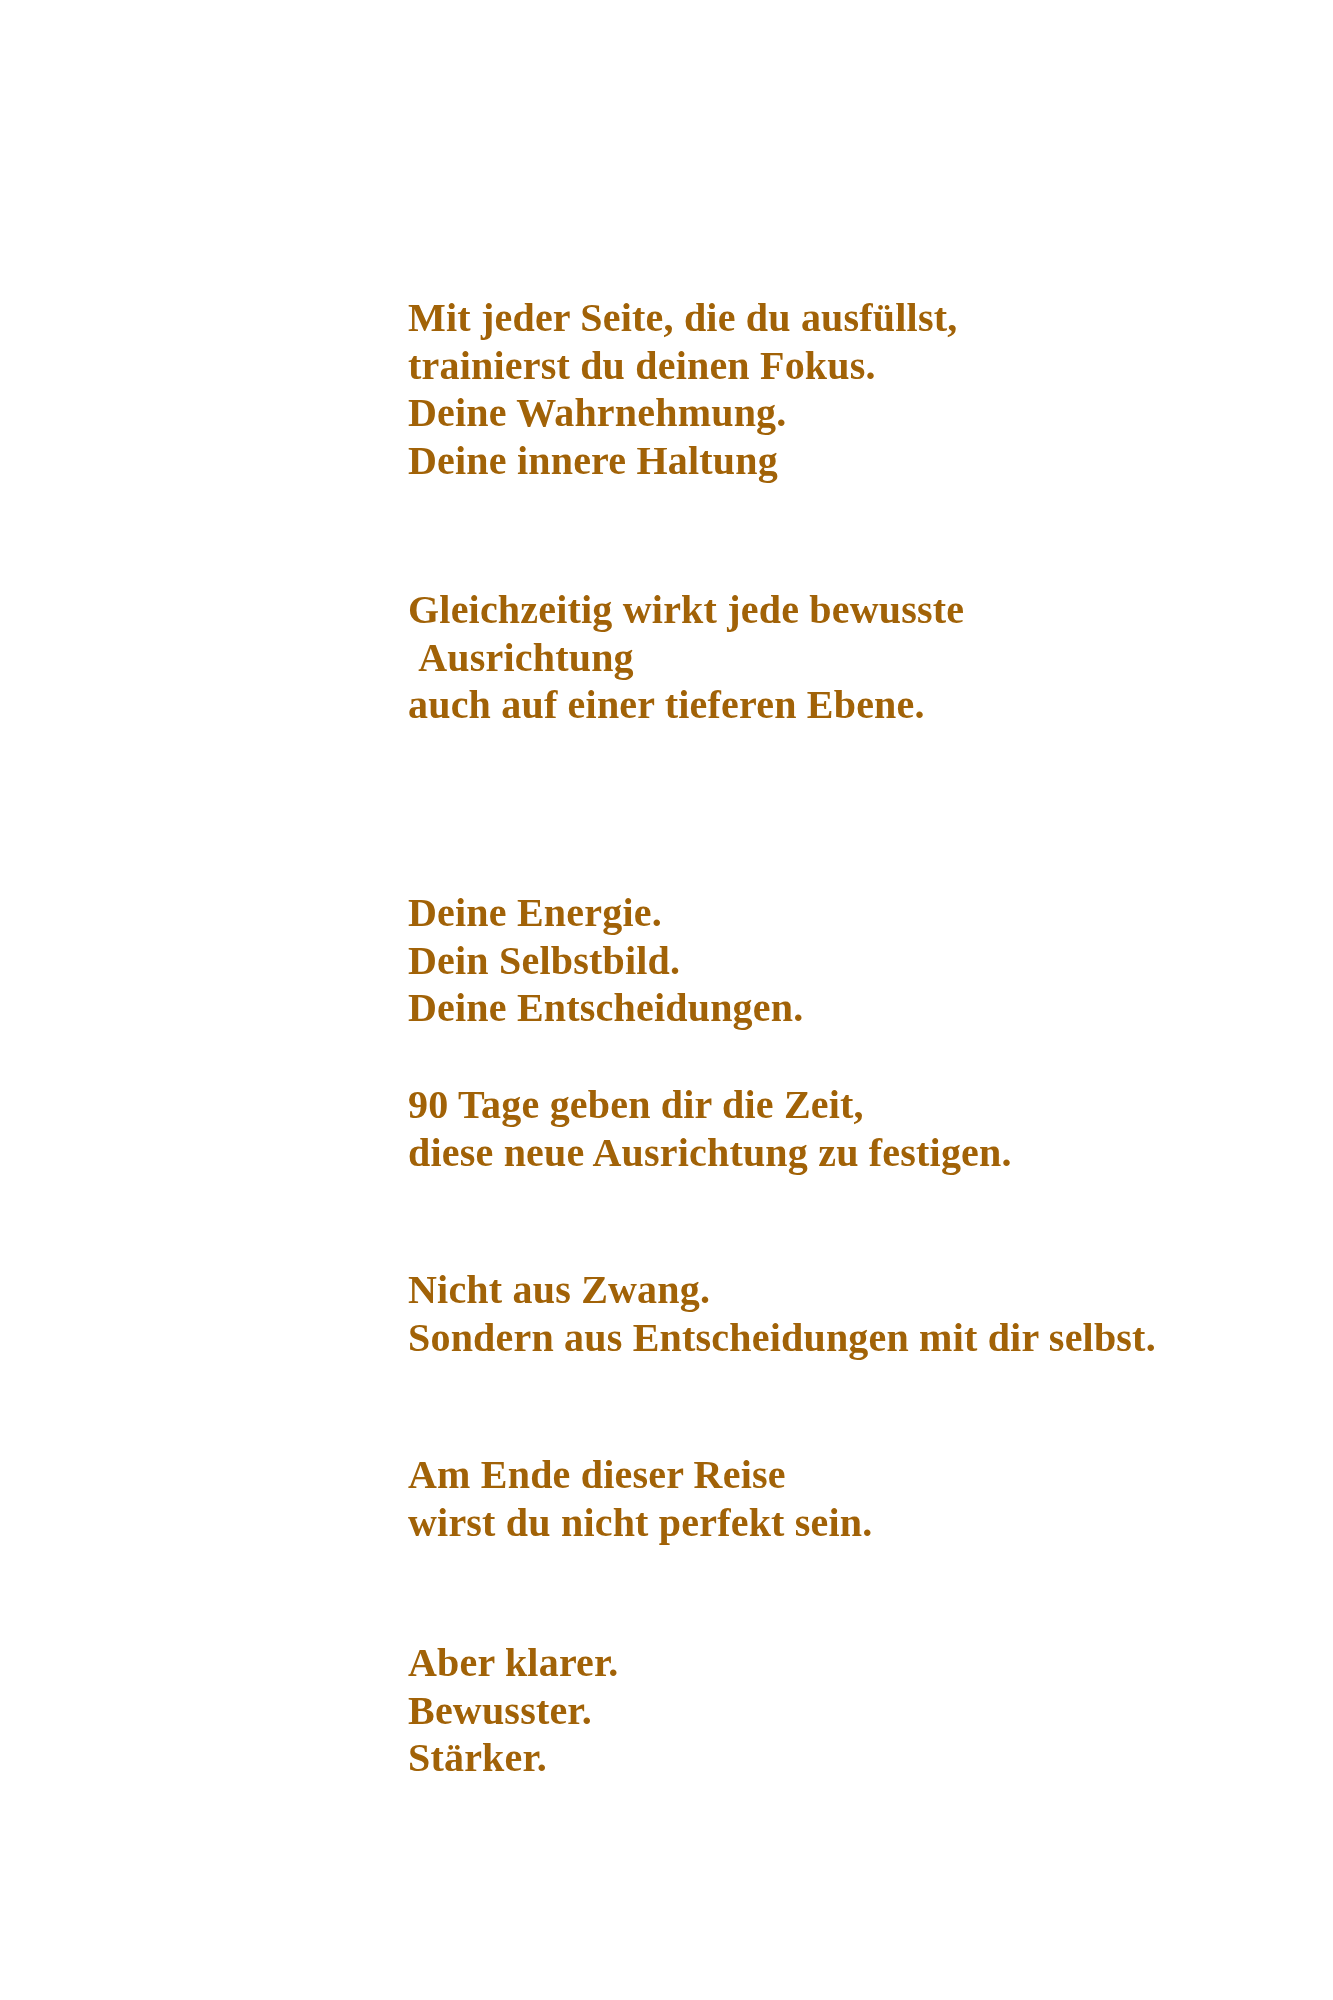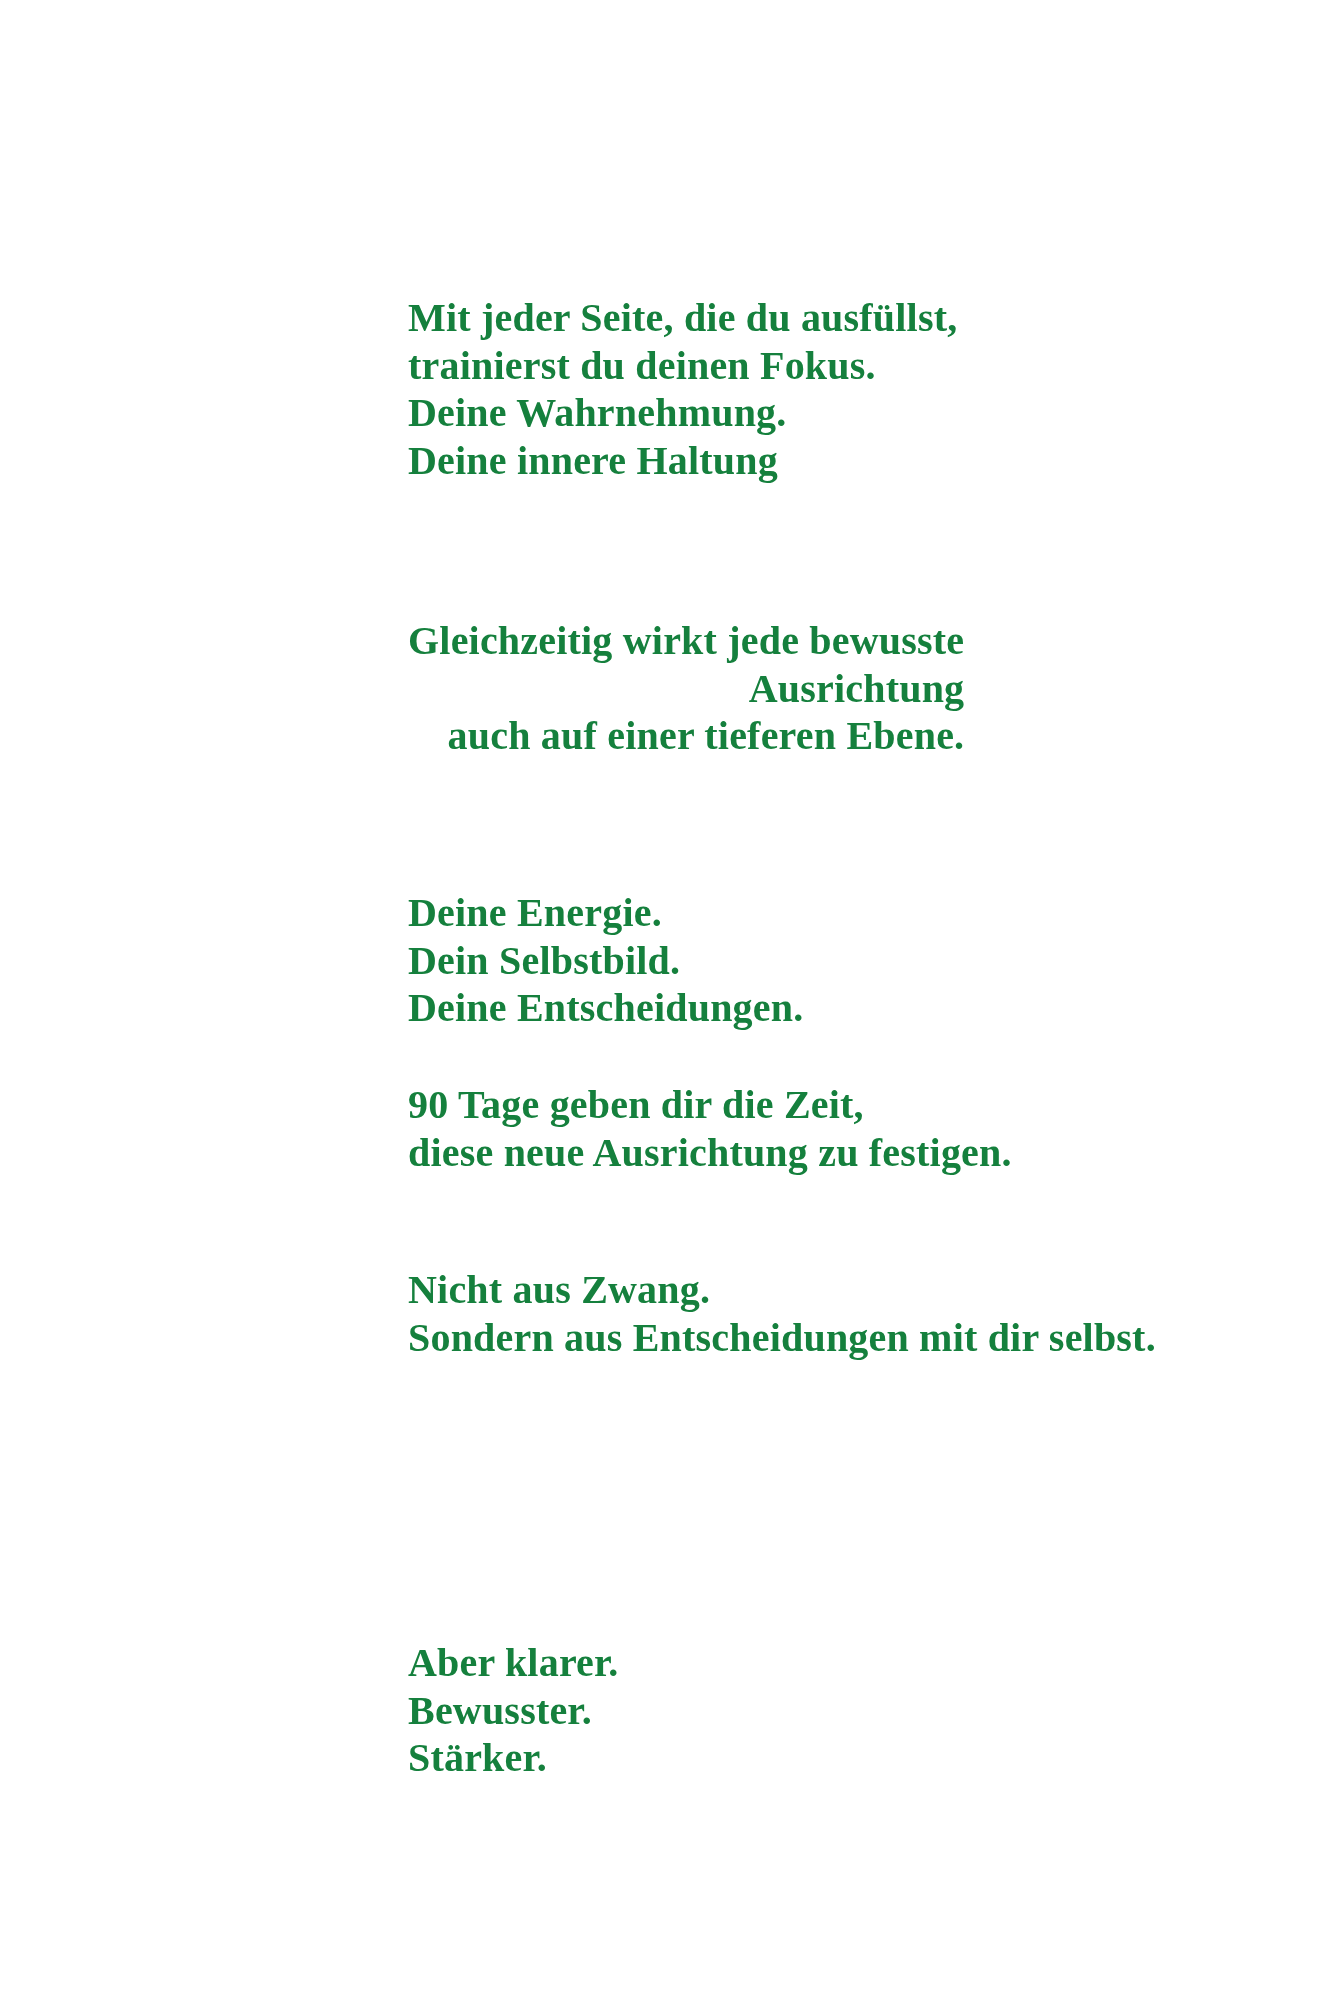--- a/index.html
+++ b/index.html
@@ -20,25 +20,25 @@
   }
   .block {
     position: absolute;
     left: 408px;
     margin: 0;
     font-family: "Liberation Serif", "DejaVu Serif", serif;
     font-weight: 700;
     font-size: 40px;
     line-height: 47.5px;
     letter-spacing: 0.2px;
-    color: #15803d;
+    color: #a16207;
     white-space: pre-wrap;
   }
   .b1 { top: 294px; }
-  .b2 { top: 617px; text-align: right; }
+  .b2 { top: 586px; }
   .b3 { top: 849px; margin-top: 40px; }
   .b4 { top: 1081px; }
   .b5 { top: 1266px; }
   .b6 { top: 1451px; }
   .b7 { top: 1639px; }
 </style>
 </head>
 <body>
 
 <div class="page">
@@ -54,17 +54,19 @@
   <p class="block b3">Deine Energie.
 Dein Selbstbild.
 Deine Entscheidungen.</p>
 
   <p class="block b4">90 Tage geben dir die Zeit,
 diese neue Ausrichtung zu festigen.</p>
 
   <p class="block b5">Nicht aus Zwang.
 Sondern aus Entscheidungen mit dir selbst.</p>
 
+  <p class="block b6">Am Ende dieser Reise
+wirst du nicht perfekt sein.</p>
 
   <p class="block b7">Aber klarer.
 Bewusster.
 Stärker.</p>
 </div>
 
 </body></html>

